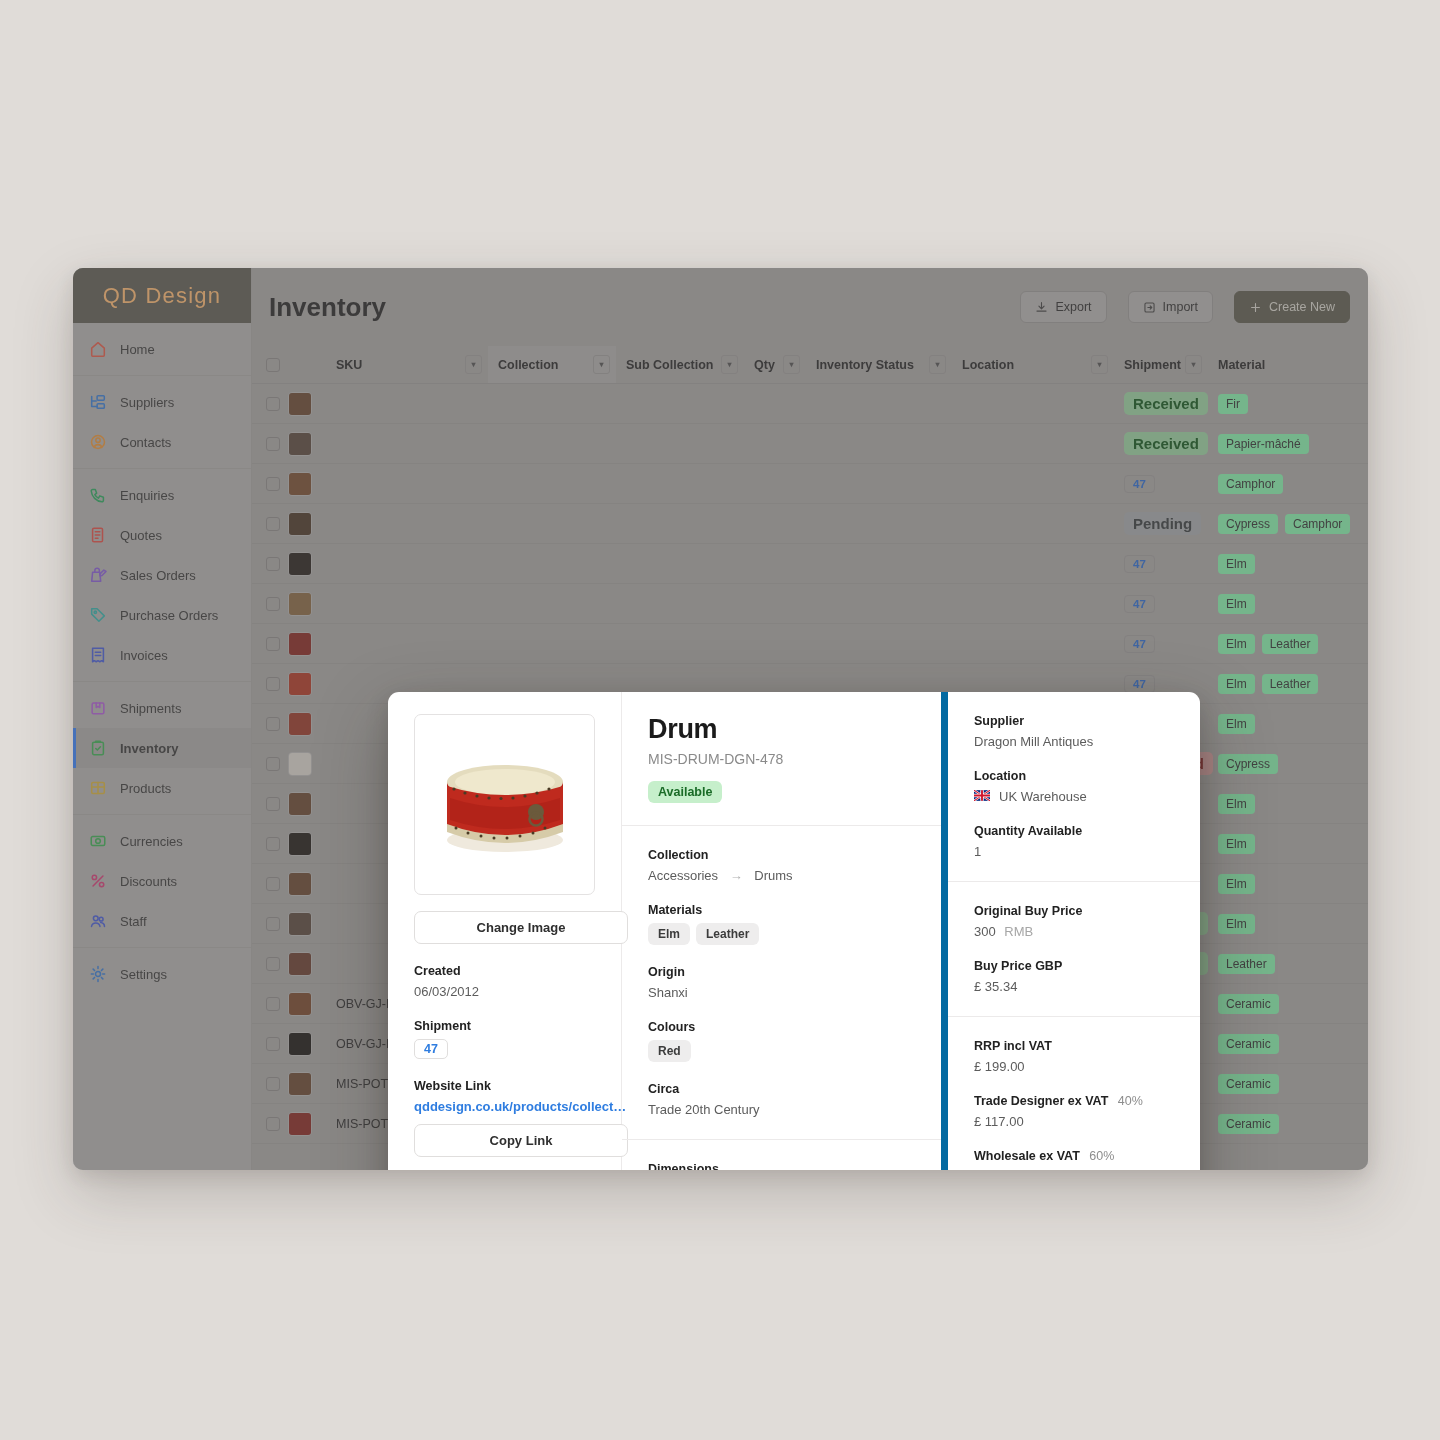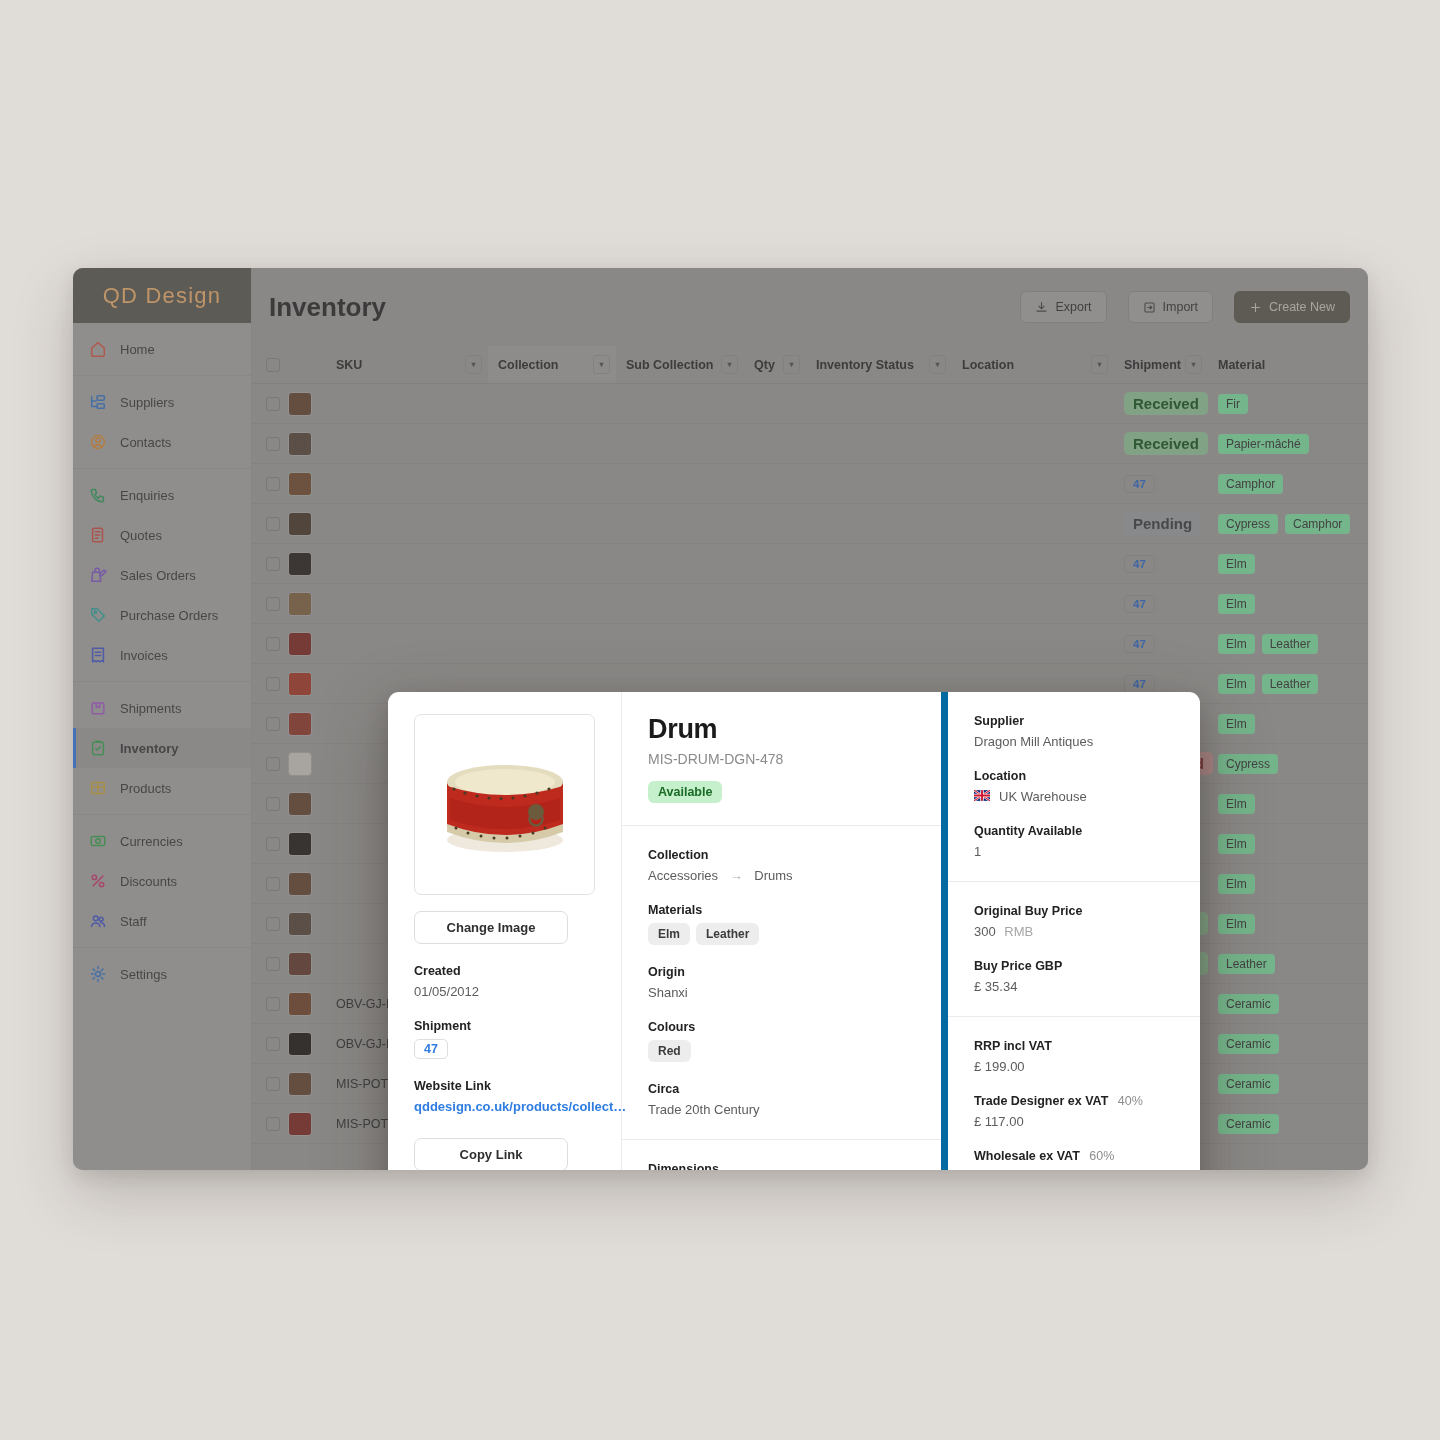--- a/index.html
+++ b/index.html
@@ -171,21 +171,21 @@
   }
   .m-right { flex: 1; overflow: hidden; }
 
   .img-frame {
     width: 181px; height: 181px;
     border: 1px solid #e4e2e2; border-radius: 7px;
     background: #fff; display: flex; align-items: center; justify-content: center;
     overflow: hidden;
   }
   .wbtn {
-    margin-top: 16px; width: 154px; height: 33px;
+    margin-top: 16px; width: 214px; height: 33px;
     border: 1px solid #e0dedd; border-radius: 7px; background: #fff;
     display: flex; align-items: center; justify-content: center;
     font-size: 13px; font-weight: bold; color: #2f2f2f; cursor: pointer;
   }
   .fld { margin-top: 20px; }
   .fld-label { font-size: 12.5px; font-weight: bold; color: #222; }
   .fld-val { font-size: 13px; color: #5c5c5c; margin-top: 6px; }
   .fld-val.link { color: #2f7de0; font-weight: bold; }
   .pillnum {
     display:inline-block; margin-top: 6px;
@@ -917,34 +917,34 @@
             </g>
             <circle cx="116" cy="92" r="8" fill="#6b5a3c"></circle>
             <circle cx="116" cy="99" r="6.5" fill="none" stroke="#6b5a3c" stroke-width="2.5"></circle>
           </svg>
         </div>
 
         <div class="wbtn">Change Image</div>
 
         <div class="fld">
           <div class="fld-label">Created</div>
-          <div class="fld-val">01/05/2012</div>
+          <div class="fld-val">06/03/2012</div>
         </div>
 
         <div class="fld">
           <div class="fld-label">Shipment</div>
           <div><span class="pillnum">47</span></div>
         </div>
 
         <div class="fld">
           <div class="fld-label">Website Link</div>
           <div class="fld-val link">qddesign.co.uk/products/collect…</div>
         </div>
 
-        <div class="wbtn" style="margin-top:24px">Copy Link</div>
+        <div class="wbtn" style="margin-top:10px">Copy Link</div>
       </div>
 
       <div class="m-mid">
         <div class="sec">
           <div id="prod-name">Drum</div>
           <div id="prod-sku">MIS-DRUM-DGN-478</div>
           <div style="margin-top:14px">
             <span class="tag">Available</span>
           </div>
         </div>

